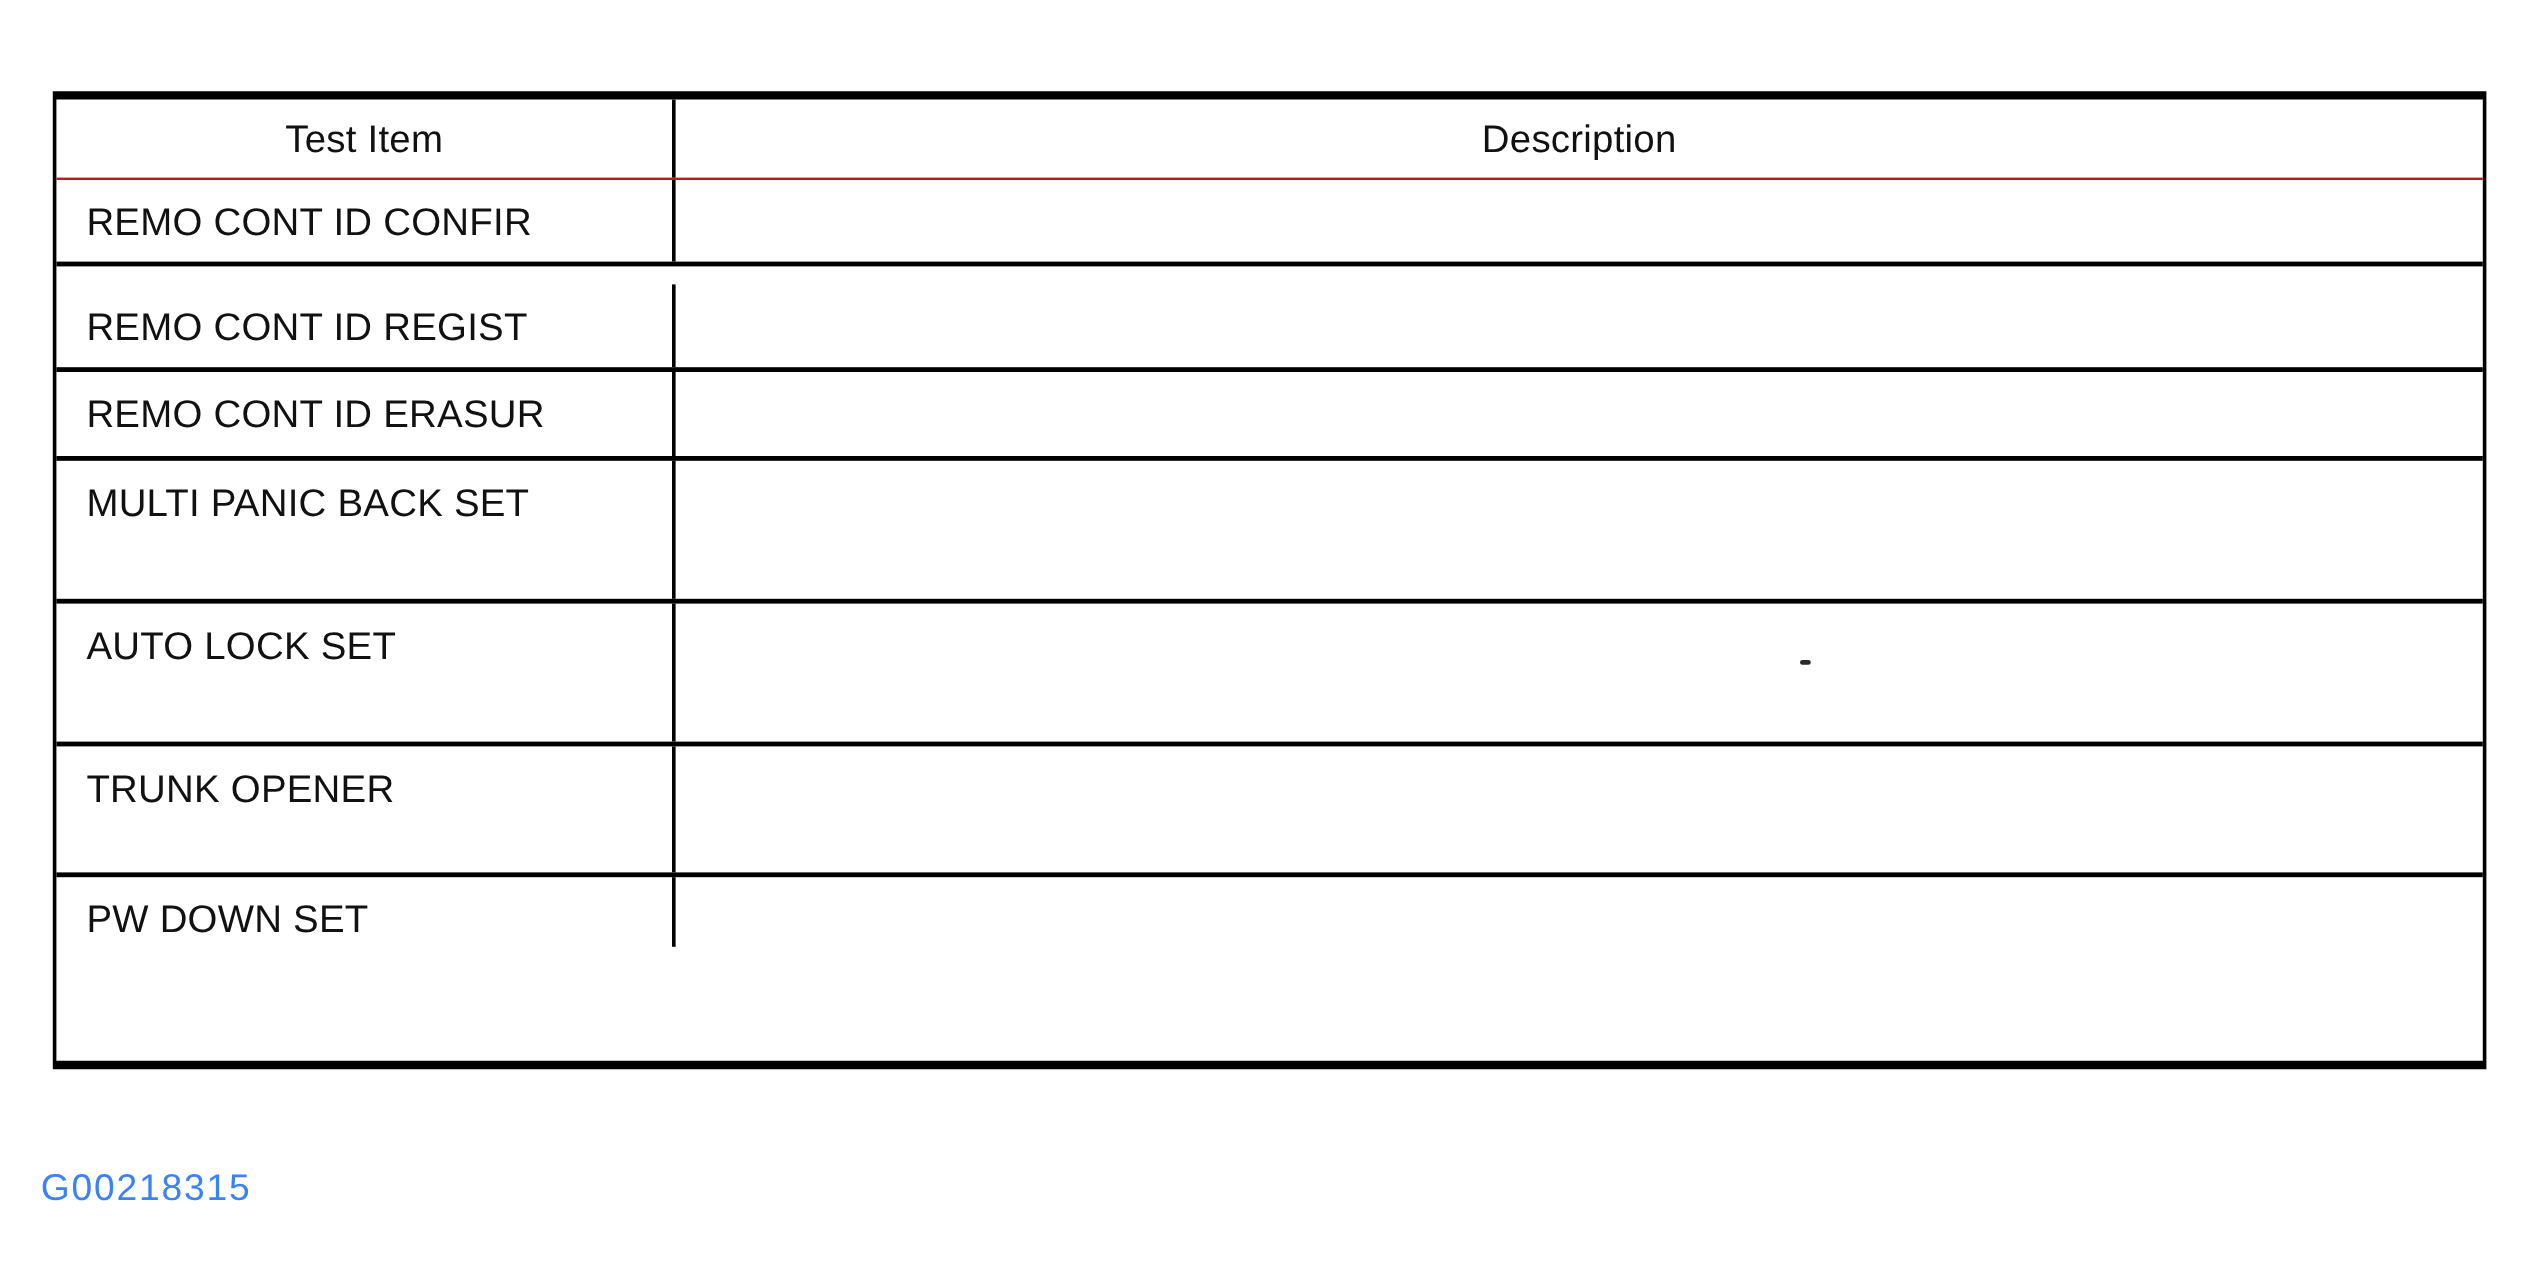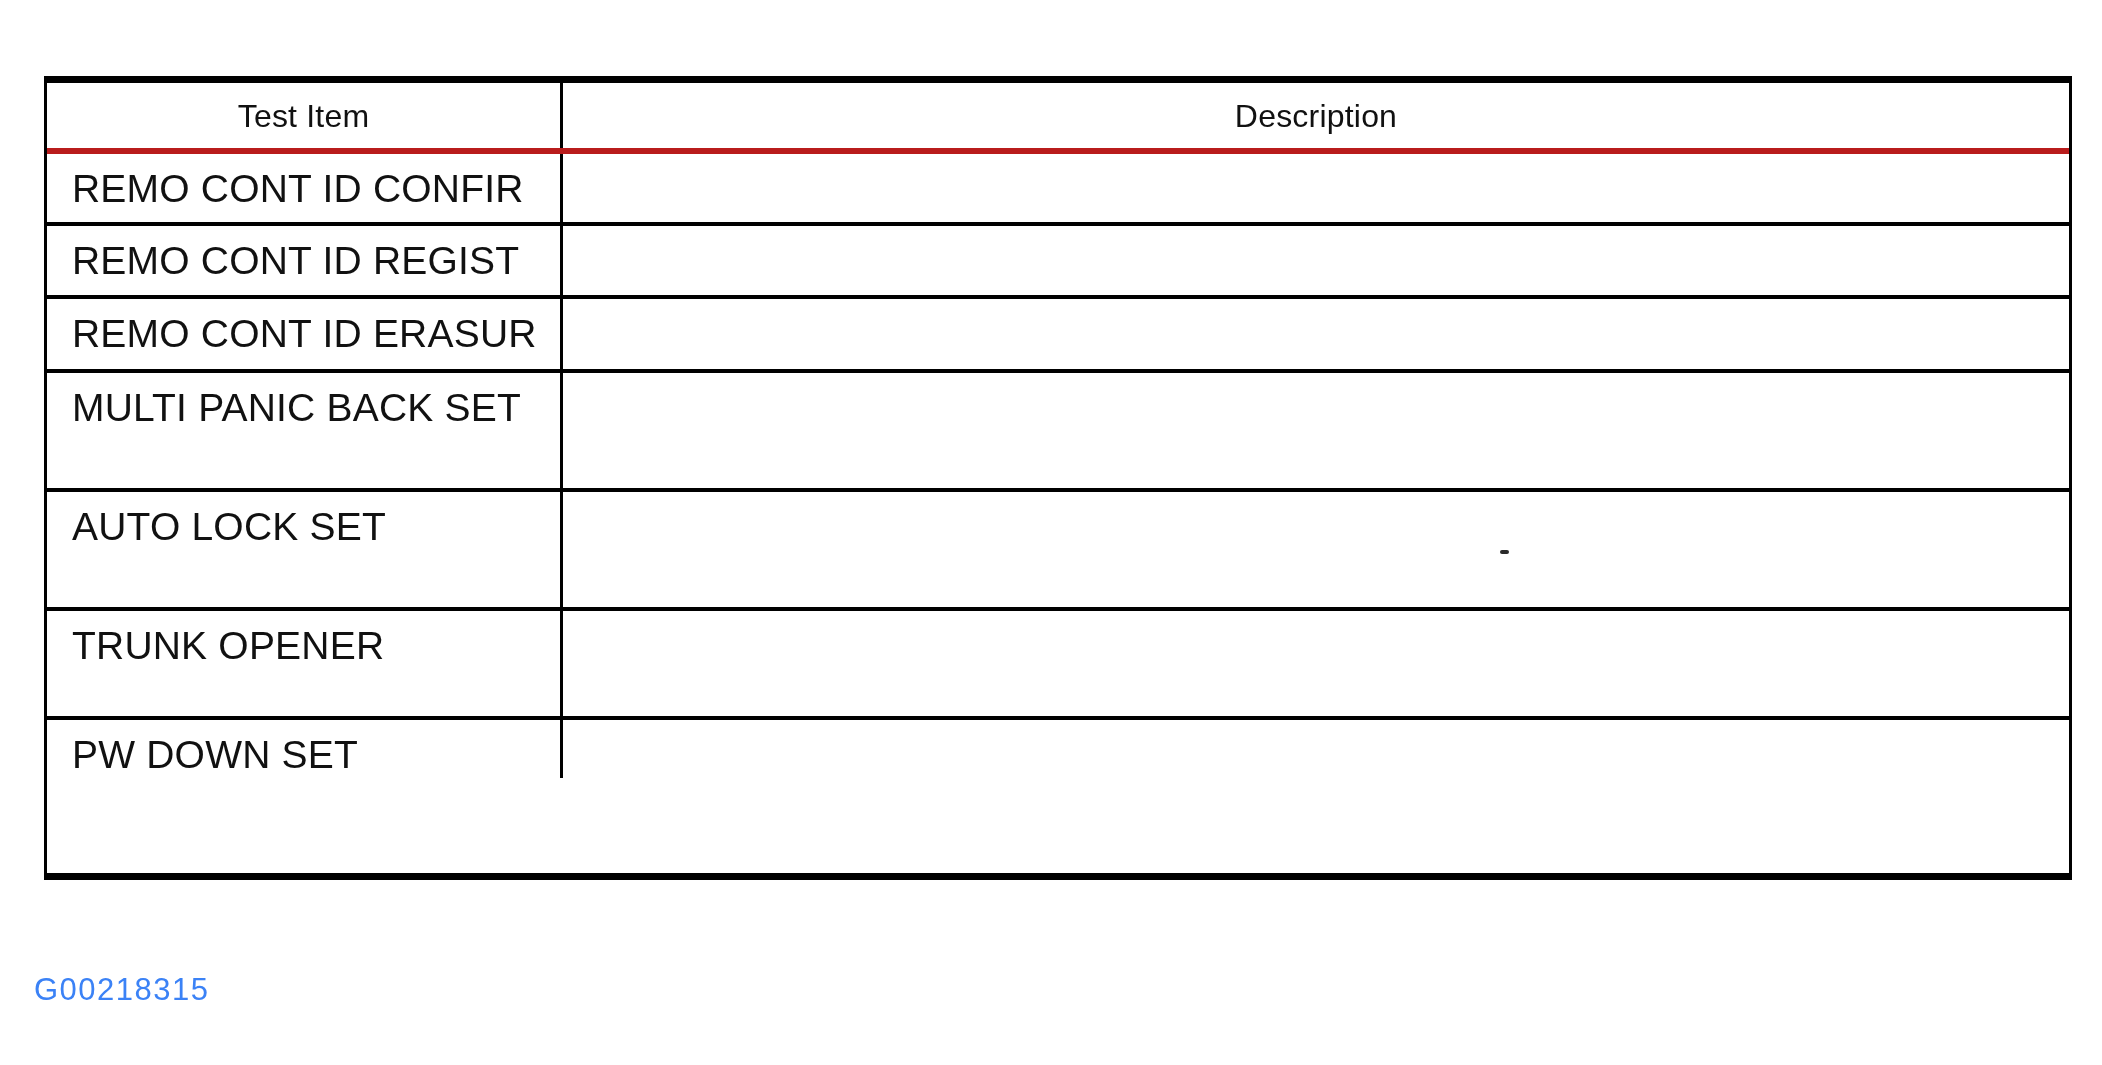--- a/index.html
+++ b/index.html
@@ -28,29 +28,29 @@
     border-top-width: 7px;
     border-bottom-width: 7px;
     background: #ffffff;
   }
   .doc-row {
     display: flex;
     align-items: stretch;
     border-bottom: 4px solid #000000;
   }
   .doc-row.header-row {
-    border-bottom: 6px solid #b91c1c;
+    border-bottom: 2px solid #b91c1c;
     min-height: 65px;
   }
   .doc-row:last-child {
     border-bottom: none;
   }
   .cell {
     box-sizing: border-box;
-    font-size: 39px;
+    font-size: 32px;
     line-height: 46px;
     letter-spacing: 0.2px;
   }
   .cell-item {
     flex: none;
     width: 516px;
     border-right: 3px solid #000000;
     padding: 12px 10px 0 25px;
   }
   .cell-desc {
@@ -59,21 +59,21 @@
   }
   .header-row .cell {
     display: flex;
     align-items: center;
     justify-content: center;
     padding: 0;
     font-size: 32px;
   }
   
   #table-body .doc-row:nth-child(1) { min-height: 68px; }
-  #table-body .doc-row:nth-child(2) { min-height: 69px; }
+  #table-body .doc-row:nth-child(2) { min-height: 69px; margin-top: 15px; }
   #table-body .doc-row:nth-child(3) { min-height: 70px; }
   #table-body .doc-row:nth-child(4) { min-height: 115px; }
   #table-body .doc-row:nth-child(5) { min-height: 115px; gap: 24px; }
   #table-body .doc-row:nth-child(6) { min-height: 105px; }
   #table-body .doc-row:nth-child(7) { min-height: 153px; flex-direction: column; }
   #table-body .doc-row:nth-child(8) { min-height: 109px; text-align: right; }
   .figure-code {
     position: absolute;
     left: 34px;
     top: 972px;

